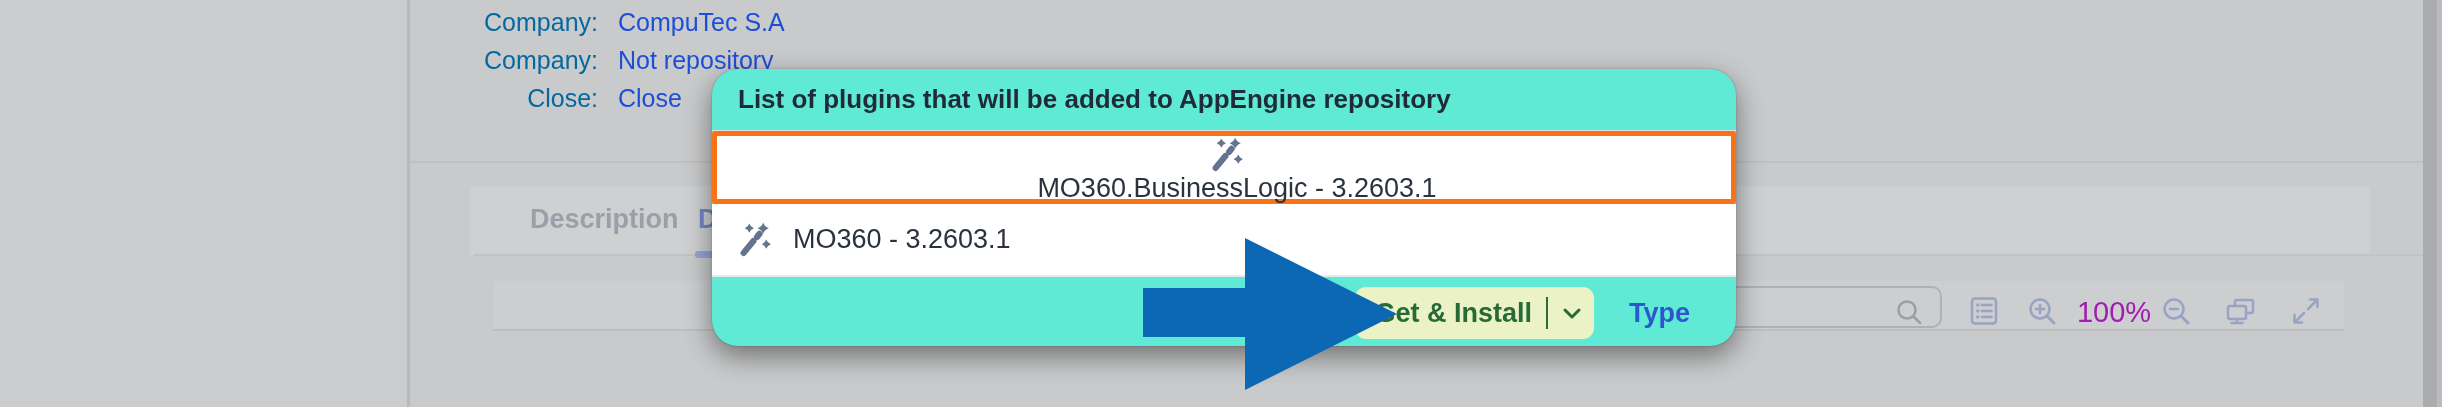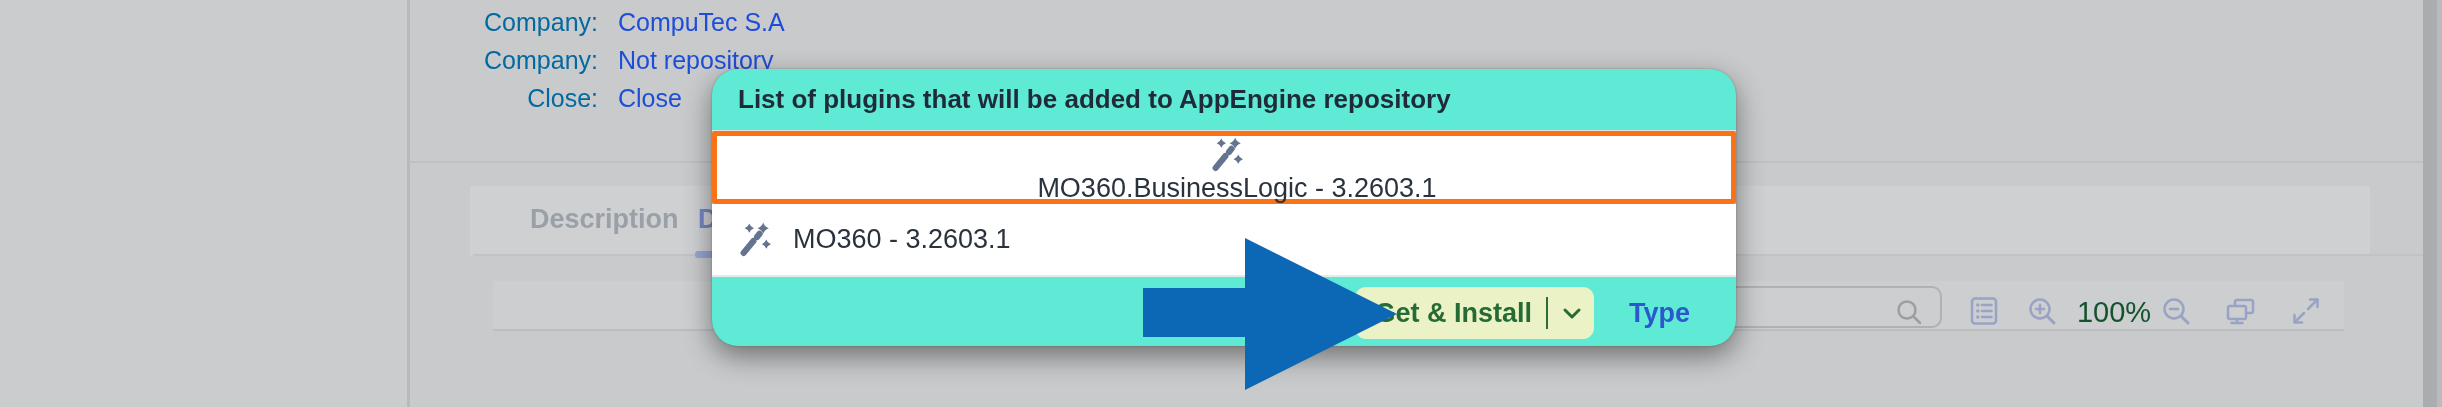--- a/index.html
+++ b/index.html
@@ -19,21 +19,21 @@
   .tabstrip{position:absolute;left:470px;top:186px;width:1900px;height:70px;background:#cfd0d2;}
   .tabstrip-border{position:absolute;left:473px;top:254px;width:1950px;height:2px;background:#c2c3c5;}
   .tab{position:absolute;top:204px;font-size:27px;font-weight:bold;white-space:nowrap;cursor:default;}
   .tab-desc{left:530px;color:#9aa0a8;}
   .tab-d{left:698px;color:#7486c5;}
   .tab-underline{position:absolute;left:695px;top:251px;width:180px;height:7px;border-radius:3px;background:#97a5d6;}
 
   .toolbar{position:absolute;left:493px;top:281px;width:1851px;height:50px;background:#cdced0;border-bottom:2px solid #bcbdbf;}
   .search-box{position:absolute;left:1692px;top:286px;width:250px;height:42px;border:2px solid #b0b1b4;border-radius:10px;background:transparent;color:#8d9093;font-size:24px;padding:0 46px 0 14px;outline:none;}
   .tb-icon{position:absolute;top:295px;width:34px;height:34px;color:#99a3c4;}
-  .zoom-label{position:absolute;left:2076px;top:296px;width:76px;text-align:center;font-size:29px;color:#14532d;}
+  .zoom-label{position:absolute;left:2076px;top:296px;width:76px;text-align:center;font-size:29px;color:#a21caf;}
 
   .scrollbar{position:absolute;left:2423px;top:0;width:14px;height:407px;background:#aaacb0;}
   .scroll-edge{position:absolute;left:2437px;top:0;width:5px;height:407px;background:#babbbd;}
 
   
   .dialog{position:absolute;left:712px;top:69px;width:1024px;height:277px;background:#5eead4;border-radius:26px;
           box-shadow:0 10px 28px rgba(0,0,0,0.45),0 0 2px rgba(0,0,0,0.28);z-index:10;overflow:hidden;
           display:flex;flex-direction:column;}
   .dlg-header{height:62px;flex:0 0 62px;border-bottom:1px solid #dfe0e3;display:flex;align-items:center;padding-left:26px;}
   .dlg-title{font-size:26px;font-weight:bold;color:#1f2b3a;white-space:nowrap;}

